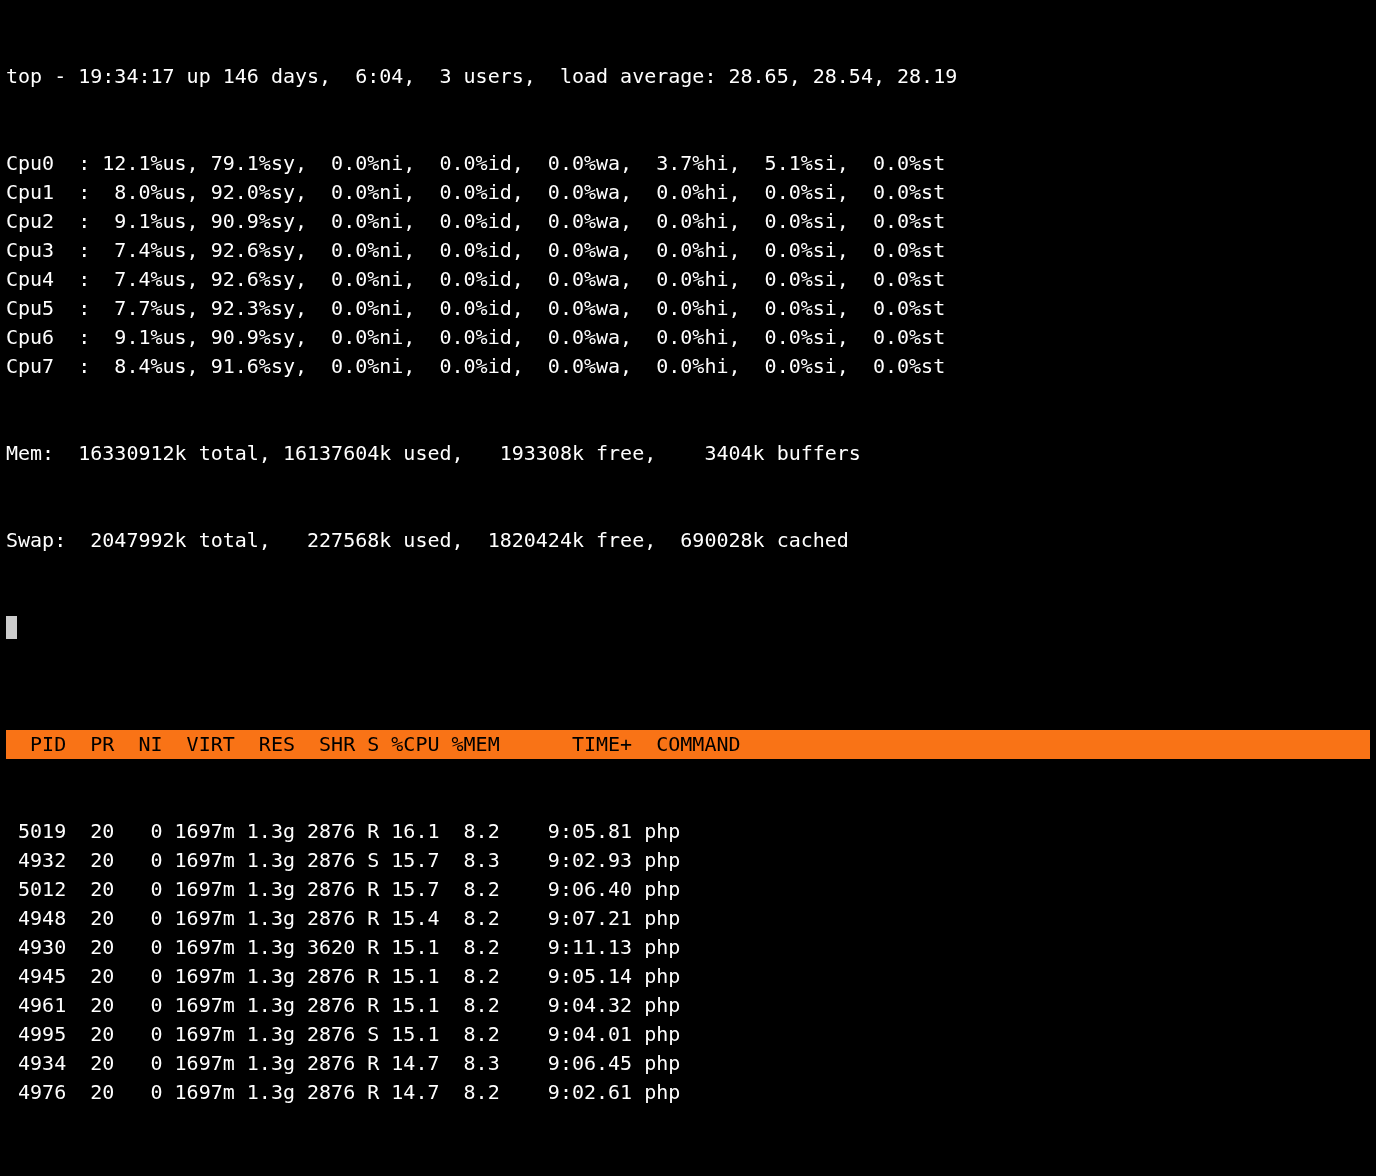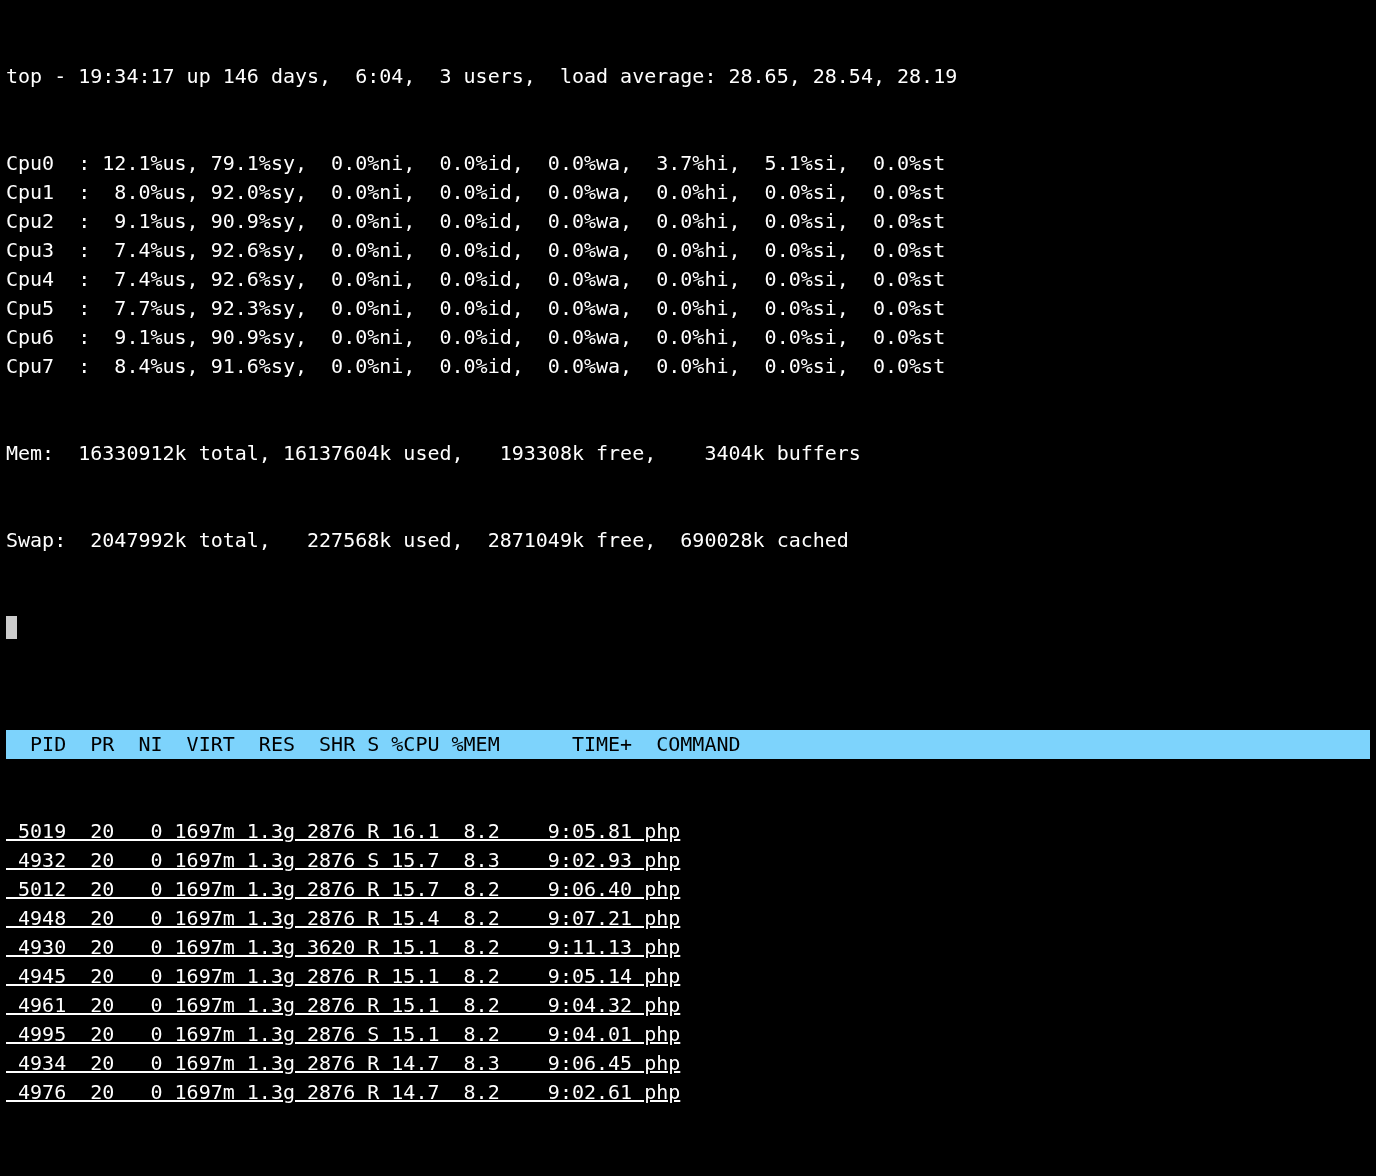--- a/index.html
+++ b/index.html
@@ -15,42 +15,41 @@
     overflow: hidden;
   }
   .screen {
     padding: 4px 6px 0 6px;
     white-space: pre;
   }
   .summary-line {
     white-space: pre;
   }
   .header-row {
-    background: #7dd3fc;
+    background: #f97316;
     color: #000;
     white-space: pre;
     margin-top: 30px; 
   }
   .proc-row {
     white-space: pre;
-    text-decoration: underline;
   }
   .cursor {
     display: inline-block;
     background: #ccc;
     color: #ccc;
     width: 0.55em;
     height: 1.15em;
     vertical-align: text-bottom;
   }
 </style>
 </head>
 <body>
 
 <div class="screen">
   <div class="summary-line">top - 19:34:17 up 146 days,  6:04,  3 users,  load average: 28.65, 28.54, 28.19</div>
   <div id="cpu-block"><div class="summary-line">Cpu0  : 12.1%us, 79.1%sy,  0.0%ni,  0.0%id,  0.0%wa,  3.7%hi,  5.1%si,  0.0%st</div><div class="summary-line">Cpu1  :  8.0%us, 92.0%sy,  0.0%ni,  0.0%id,  0.0%wa,  0.0%hi,  0.0%si,  0.0%st</div><div class="summary-line">Cpu2  :  9.1%us, 90.9%sy,  0.0%ni,  0.0%id,  0.0%wa,  0.0%hi,  0.0%si,  0.0%st</div><div class="summary-line">Cpu3  :  7.4%us, 92.6%sy,  0.0%ni,  0.0%id,  0.0%wa,  0.0%hi,  0.0%si,  0.0%st</div><div class="summary-line">Cpu4  :  7.4%us, 92.6%sy,  0.0%ni,  0.0%id,  0.0%wa,  0.0%hi,  0.0%si,  0.0%st</div><div class="summary-line">Cpu5  :  7.7%us, 92.3%sy,  0.0%ni,  0.0%id,  0.0%wa,  0.0%hi,  0.0%si,  0.0%st</div><div class="summary-line">Cpu6  :  9.1%us, 90.9%sy,  0.0%ni,  0.0%id,  0.0%wa,  0.0%hi,  0.0%si,  0.0%st</div><div class="summary-line">Cpu7  :  8.4%us, 91.6%sy,  0.0%ni,  0.0%id,  0.0%wa,  0.0%hi,  0.0%si,  0.0%st</div></div>
   <div class="summary-line">Mem:  16330912k total, 16137604k used,   193308k free,    3404k buffers</div>
-  <div class="summary-line">Swap:  2047992k total,   227568k used,  2871049k free,  690028k cached</div>
+  <div class="summary-line">Swap:  2047992k total,   227568k used,  1820424k free,  690028k cached</div>
   <div class="summary-line"><span class="cursor"></span></div>
   <div class="header-row">  PID  PR  NI  VIRT  RES  SHR S %CPU %MEM      TIME+  COMMAND                                                            </div>
   <div id="proc-block"><div class="proc-row"> 5019  20   0 1697m 1.3g 2876 R 16.1  8.2    9:05.81 php</div><div class="proc-row"> 4932  20   0 1697m 1.3g 2876 S 15.7  8.3    9:02.93 php</div><div class="proc-row"> 5012  20   0 1697m 1.3g 2876 R 15.7  8.2    9:06.40 php</div><div class="proc-row"> 4948  20   0 1697m 1.3g 2876 R 15.4  8.2    9:07.21 php</div><div class="proc-row"> 4930  20   0 1697m 1.3g 3620 R 15.1  8.2    9:11.13 php</div><div class="proc-row"> 4945  20   0 1697m 1.3g 2876 R 15.1  8.2    9:05.14 php</div><div class="proc-row"> 4961  20   0 1697m 1.3g 2876 R 15.1  8.2    9:04.32 php</div><div class="proc-row"> 4995  20   0 1697m 1.3g 2876 S 15.1  8.2    9:04.01 php</div><div class="proc-row"> 4934  20   0 1697m 1.3g 2876 R 14.7  8.3    9:06.45 php</div><div class="proc-row"> 4976  20   0 1697m 1.3g 2876 R 14.7  8.2    9:02.61 php</div></div>
 </div>
 
 </body></html>

